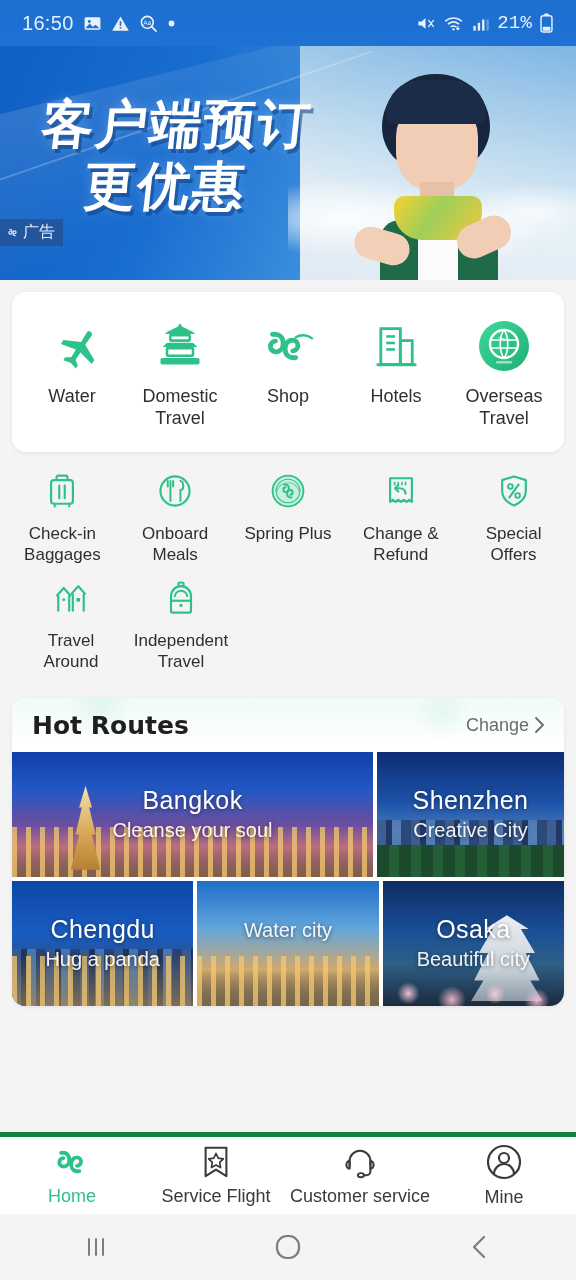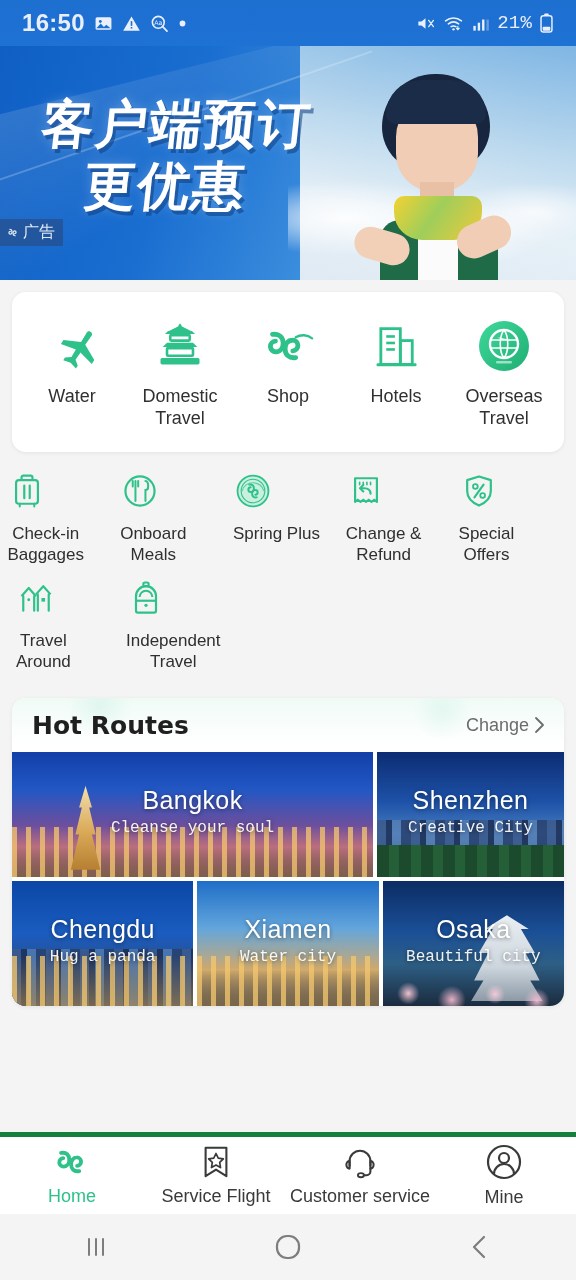--- a/index.html
+++ b/index.html
@@ -12,21 +12,21 @@
   .phone { position:relative; width:576px; height:1280px; background:#f4f4f4; display:flex; flex-direction:column; }
 
   
   .statusbar {
     height:46px; flex:0 0 46px;
     background:linear-gradient(180deg,#1d6fd0 0%,#1e72d4 100%);
     display:flex; align-items:center; justify-content:space-between;
     padding:0 22px; color:#fff;
   }
   .sb-left { display:flex; align-items:center; gap:9px; }
-  .sb-time { font-size:24px; letter-spacing:.3px; font-weight:700; color:#e8eefb; }
+  .sb-time { font-size:20px; letter-spacing:.3px; font-weight:400; color:#e8eefb; }
   .sb-right { display:flex; align-items:center; gap:7px;font-family:Liberation Mono, monospace; }
   .sb-batt { font-size:19px; color:#e8eefb; letter-spacing:.2px; }
   .ic { display:block; }
 
   
   .banner {
     position:relative; flex:0 0 234px; height:234px; overflow:hidden;
     background:linear-gradient(110deg,#0f5fc4 0%,#1a6ed0 32%,#3b8ddd 58%,#8fc2e8 78%,#cfe4f2 100%);
   }
   .b-sky {
@@ -90,21 +90,21 @@
     display:flex; justify-content:space-around; align-items:flex-start;
   }
   .tile { width:110px; display:flex; flex-direction:column; align-items:center; gap:14px; }
   .tile-ico { height:52px; display:flex; align-items:center; justify-content:center; }
   .tile-lbl { font-size:18px; color:#303030; text-align:center; line-height:1.22; font-weight:400; }
 
   
   .grid2 { margin:18px 6px 0 6px; display:flex; justify-content:space-around; }
   .grid3 { margin:12px 6px 0 6px; display:flex; }
   .grid3 .tile2:nth-child(1){ margin-left:10px; }
-  .tile2 { width:110px; display:flex; flex-direction:column; align-items:flex-start; gap:11px; }
+  .tile2 { width:110px; display:flex; flex-direction:column; align-items:center; gap:11px; }
   .tile2-ico { height:42px; display:flex; align-items:center; justify-content:center; }
   .tile2-lbl { font-size:17px; color:#2f2f2f; text-align:center; line-height:1.24; }
 
   
   .hot { margin:26px 12px 0 12px; background:#fff; border-radius:14px; overflow:hidden; box-shadow:0 1px 4px rgba(0,0,0,.07); }
   .hot-head {
     position:relative; height:54px; display:flex; align-items:center; justify-content:space-between;
     padding:0 18px 0 20px;
     background:
       radial-gradient(circle 46px at 88px 8px, rgba(150,225,200,.20), transparent 72%),
@@ -114,21 +114,21 @@
   .hot-title { font-size:25px; font-weight:bold; color:#1f1f1f; font-family:"DejaVu Sans", sans-serif; }
   .hot-change { font-size:18px; color:#6c6c6c; display:flex; align-items:center; gap:5px; }
   .routes { padding:0; }
   .r-row { display:flex; gap:4px; }
   .r-row + .r-row { margin-top:4px; }
   .r-card { position:relative; height:125px; overflow:hidden; }
   .r-wide { flex:0 0 361px; }
   .r-narrow { flex:1 1 0; }
   .r-txt { position:absolute; left:0; right:0; top:34px; text-align:center; z-index:3; }
   .r-name { font-size:25px; color:#fff; letter-spacing:.4px; text-shadow:0 1px 4px rgba(0,0,0,.45); }
-  .r-sub { font-size:16px; color:rgba(255,255,255,.93); margin-top:4px; text-shadow:0 1px 4px rgba(0,0,0,.5);font-family:Liberation Mono, monospace; }
+  .r-sub { font-size:20px; color:rgba(255,255,255,.93); margin-top:4px; text-shadow:0 1px 4px rgba(0,0,0,.5); }
   .sky-a { position:absolute; inset:0; background:linear-gradient(180deg,#123fa8 0%,#2257c4 30%,#6a4f9e 58%,#b0628a 76%,#2a2050 100%); }
   .sky-b { position:absolute; inset:0; background:linear-gradient(180deg,#0d2c73 0%,#1d52a8 40%,#4a7ec0 66%,#223a63 100%); }
   .sky-c { position:absolute; inset:0; background:linear-gradient(180deg,#0b47a6 0%,#1a5cc0 42%,#2b4e86 72%,#17243f 100%); }
   .sky-d { position:absolute; inset:0; background:linear-gradient(180deg,#1f6ec8 0%,#63a6dc 38%,#c9a874 70%,#3a3b52 100%); }
   .sky-e { position:absolute; inset:0; background:linear-gradient(180deg,#0c2c63 0%,#1a4f96 40%,#2e5f86 66%,#1b2b3e 100%); }
   .temple {
     position:absolute; left:14%; bottom:6%; width:46px; height:84px;
     background:linear-gradient(180deg,#f3dfae 0%,#d9a957 55%,#b67f33 100%);
     clip-path:polygon(50% 0, 64% 26%, 58% 26%, 72% 58%, 64% 58%, 82% 100%, 18% 100%, 36% 58%, 28% 58%, 42% 26%, 36% 26%);
   }
@@ -461,21 +461,20 @@
             <div class="r-txt">
               <div class="r-name">Chengdu</div>
               <div class="r-sub">Hug a panda</div>
             </div>
           </div>
           <div class="r-card r-narrow">
             <div class="sky-d"></div>
               <div class="water"></div>
               <div class="glow"></div>
             <div class="r-txt">
-              <div class="r-name">Xiamen</div>
               <div class="r-sub">Water city</div>
             </div>
           </div>
           <div class="r-card r-narrow">
             <div class="sky-e"></div>
               <div class="pagoda"></div>
               <div class="blossom"></div>
             <div class="r-txt">
               <div class="r-name">Osaka</div>
               <div class="r-sub">Beautiful city</div>

